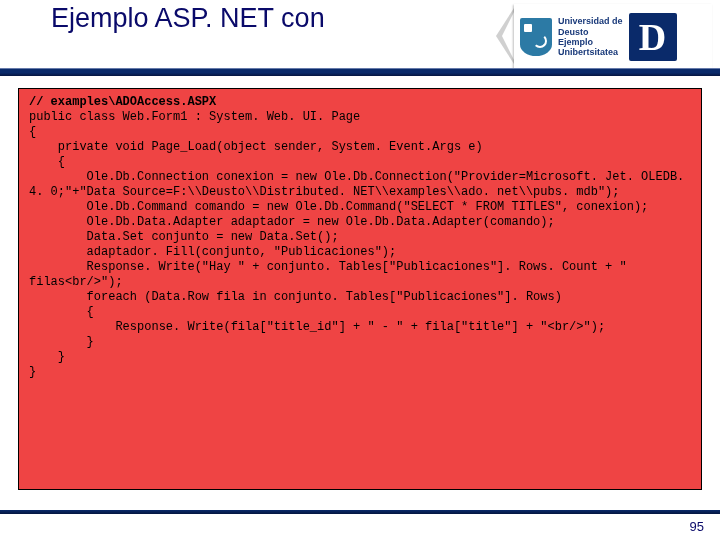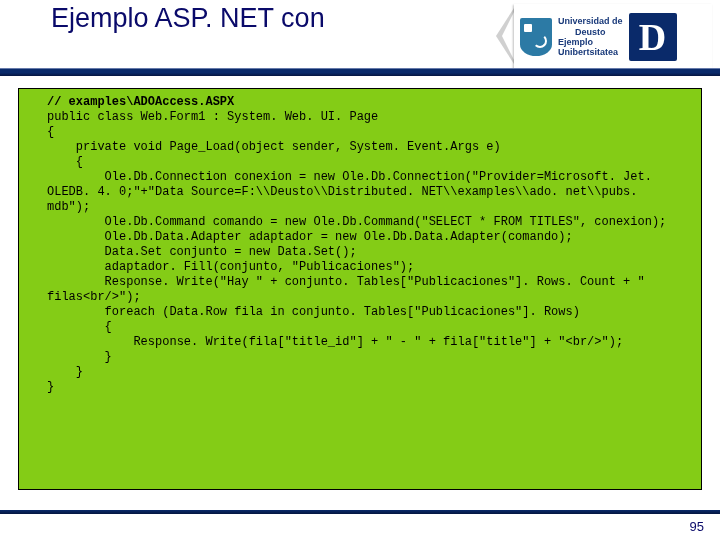--- a/index.html
+++ b/index.html
@@ -79,21 +79,21 @@
     border-radius: 50%;
     border-top-color: transparent;
     border-left-color: transparent;
   }
   .uni-text {
     font-size: 9px;
     line-height: 1.15;
     color: #1a3a7a;
   }
   .uni-text .l1 { font-weight: bold; }
-  .uni-text .l2 { font-weight: bold; text-align: center; }
+  .uni-text .l2 { font-weight: bold; }
   .big-d {
     width: 48px;
     height: 48px;
     background: #0a2a6a;
     color: #fff;
     font-size: 38px;
     font-weight: bold;
     display: flex;
     align-items: center;
     justify-content: center;
@@ -118,22 +118,22 @@
     border-bottom: 28px solid transparent;
     border-right: 14px solid #ffffff;
   }
   .code-wrap {
     position: absolute;
     top: 88px;
     left: 18px;
     right: 18px;
     bottom: 50px;
     border: 1px solid #000;
-    background: #84cc16;
-    padding: 6px 28px;
+    background: #ef4444;
+    padding: 6px 10px;
     overflow: hidden;
   }
   .code {
     font-family: "Courier New", monospace;
     font-size: 12px;
     line-height: 1.25;
     white-space: pre-wrap;
     word-wrap: break-word;
     color: #000;
   }

